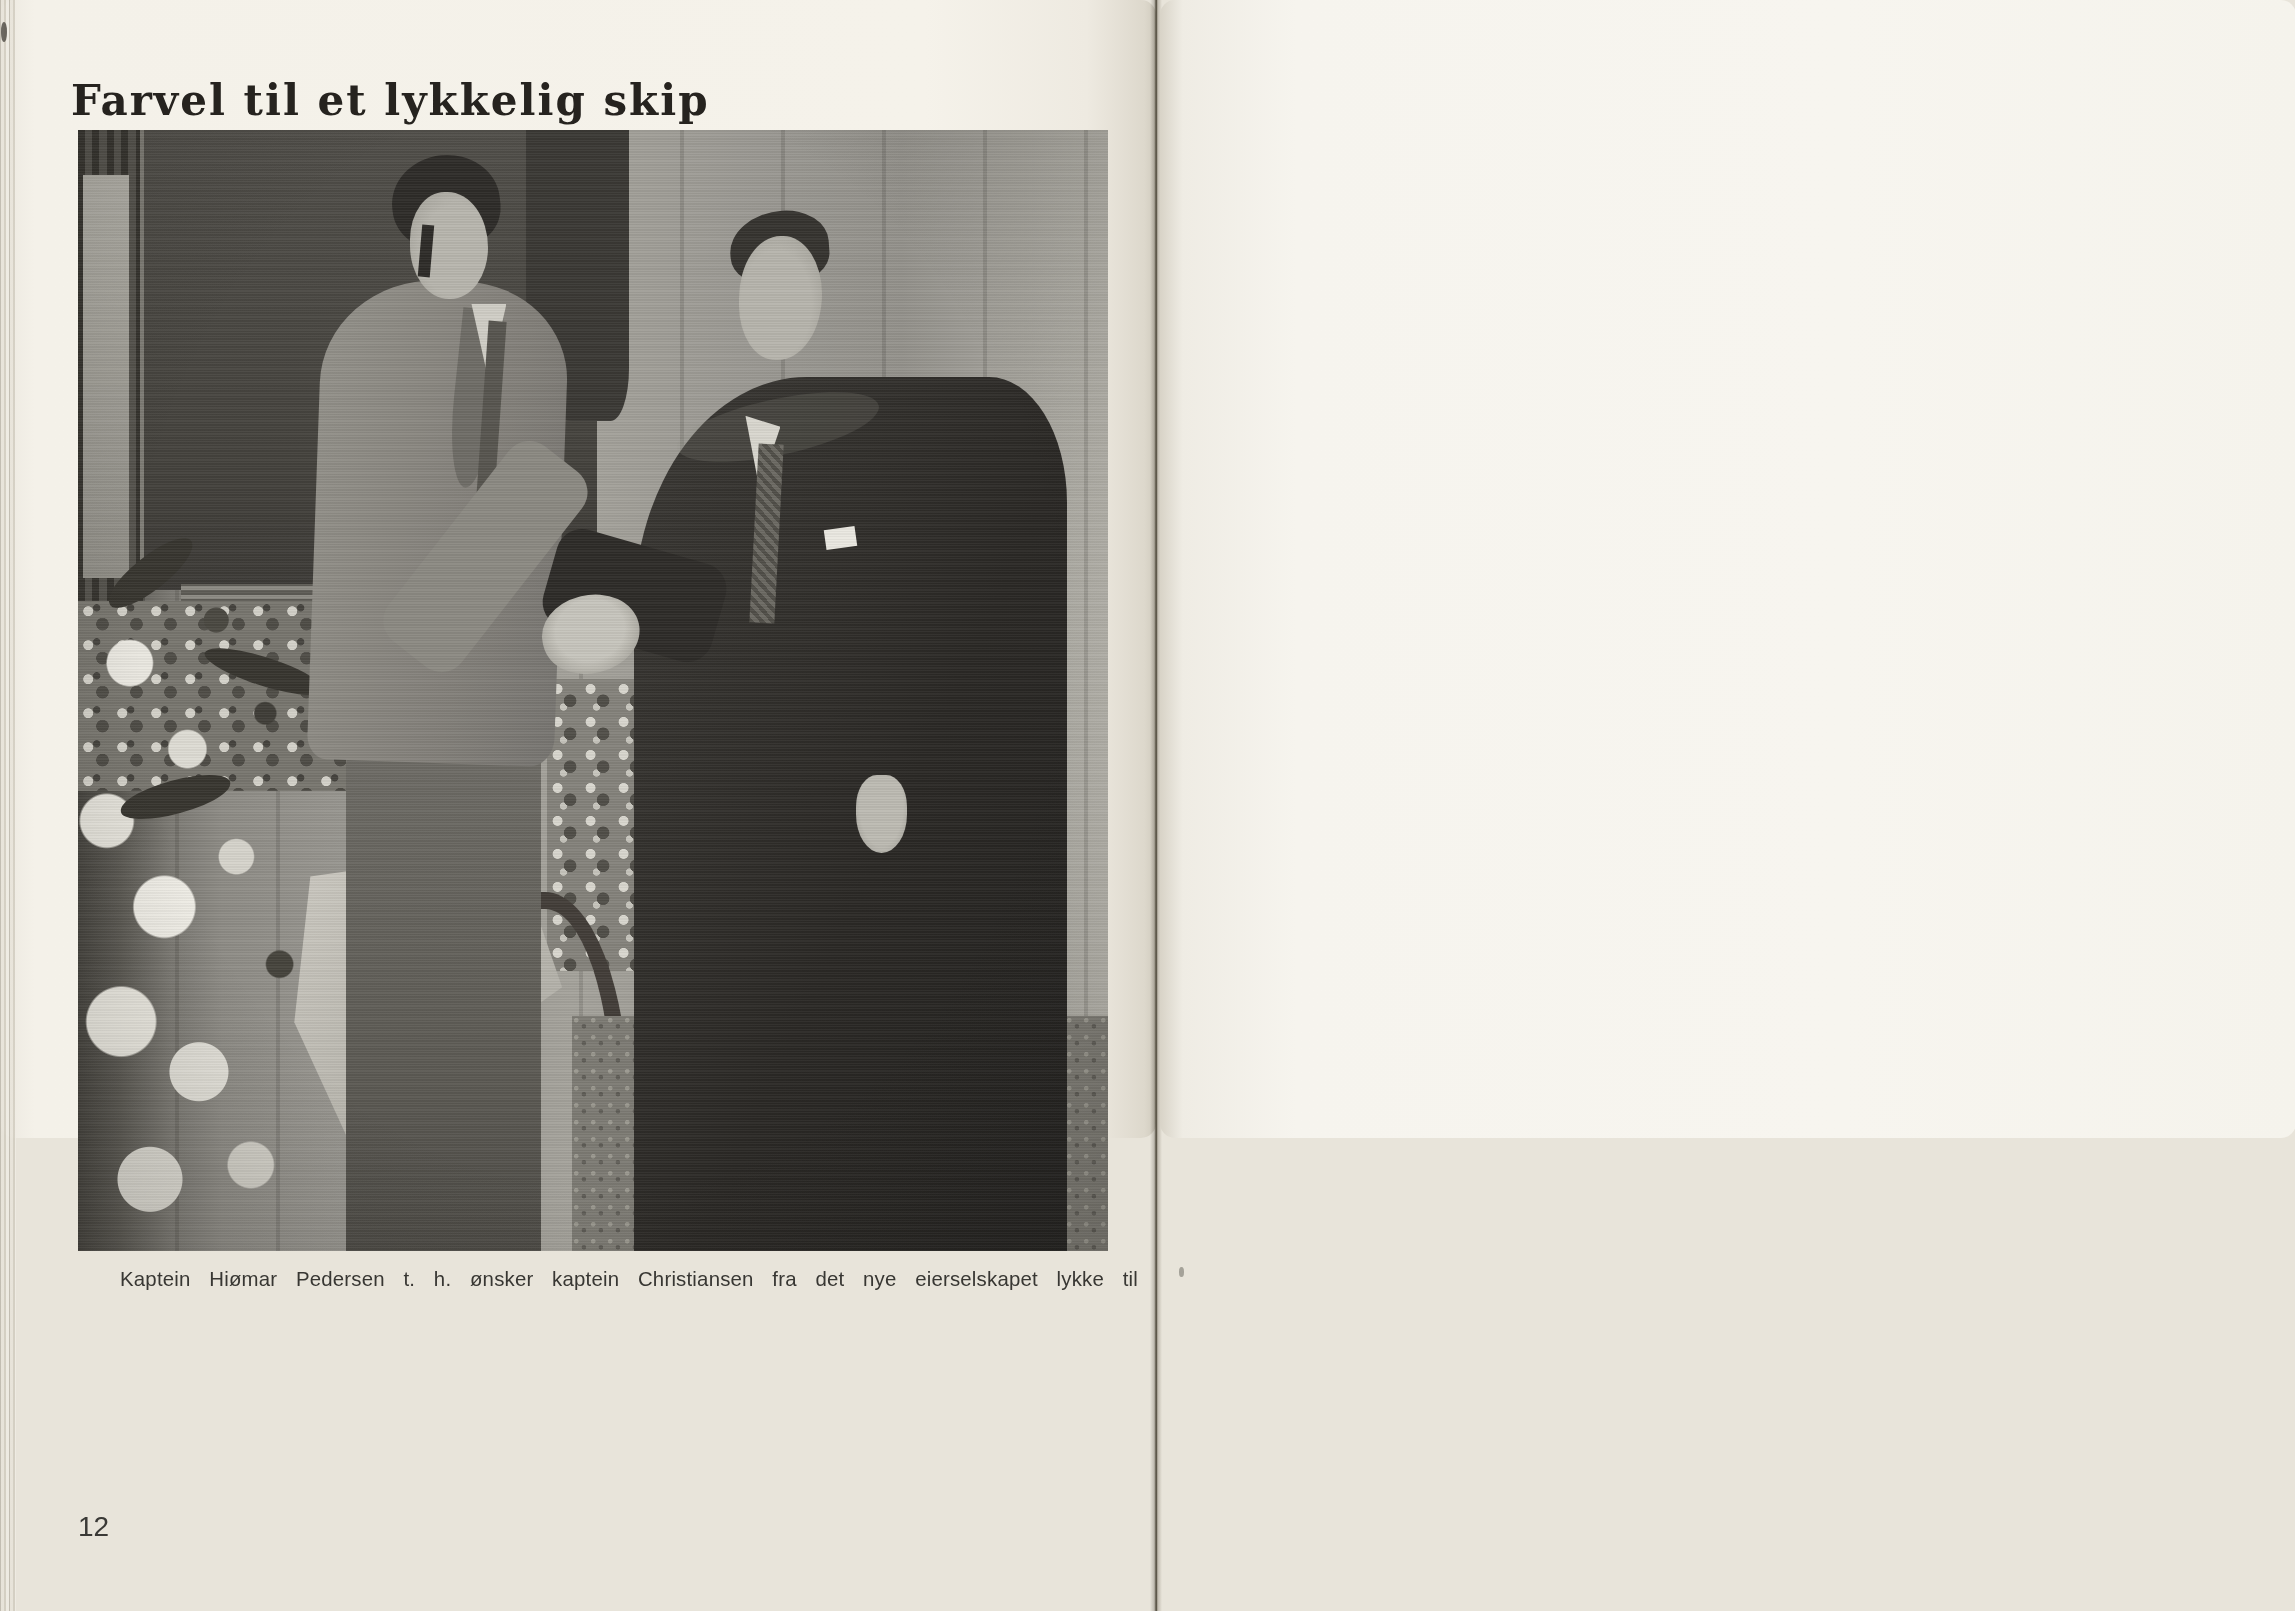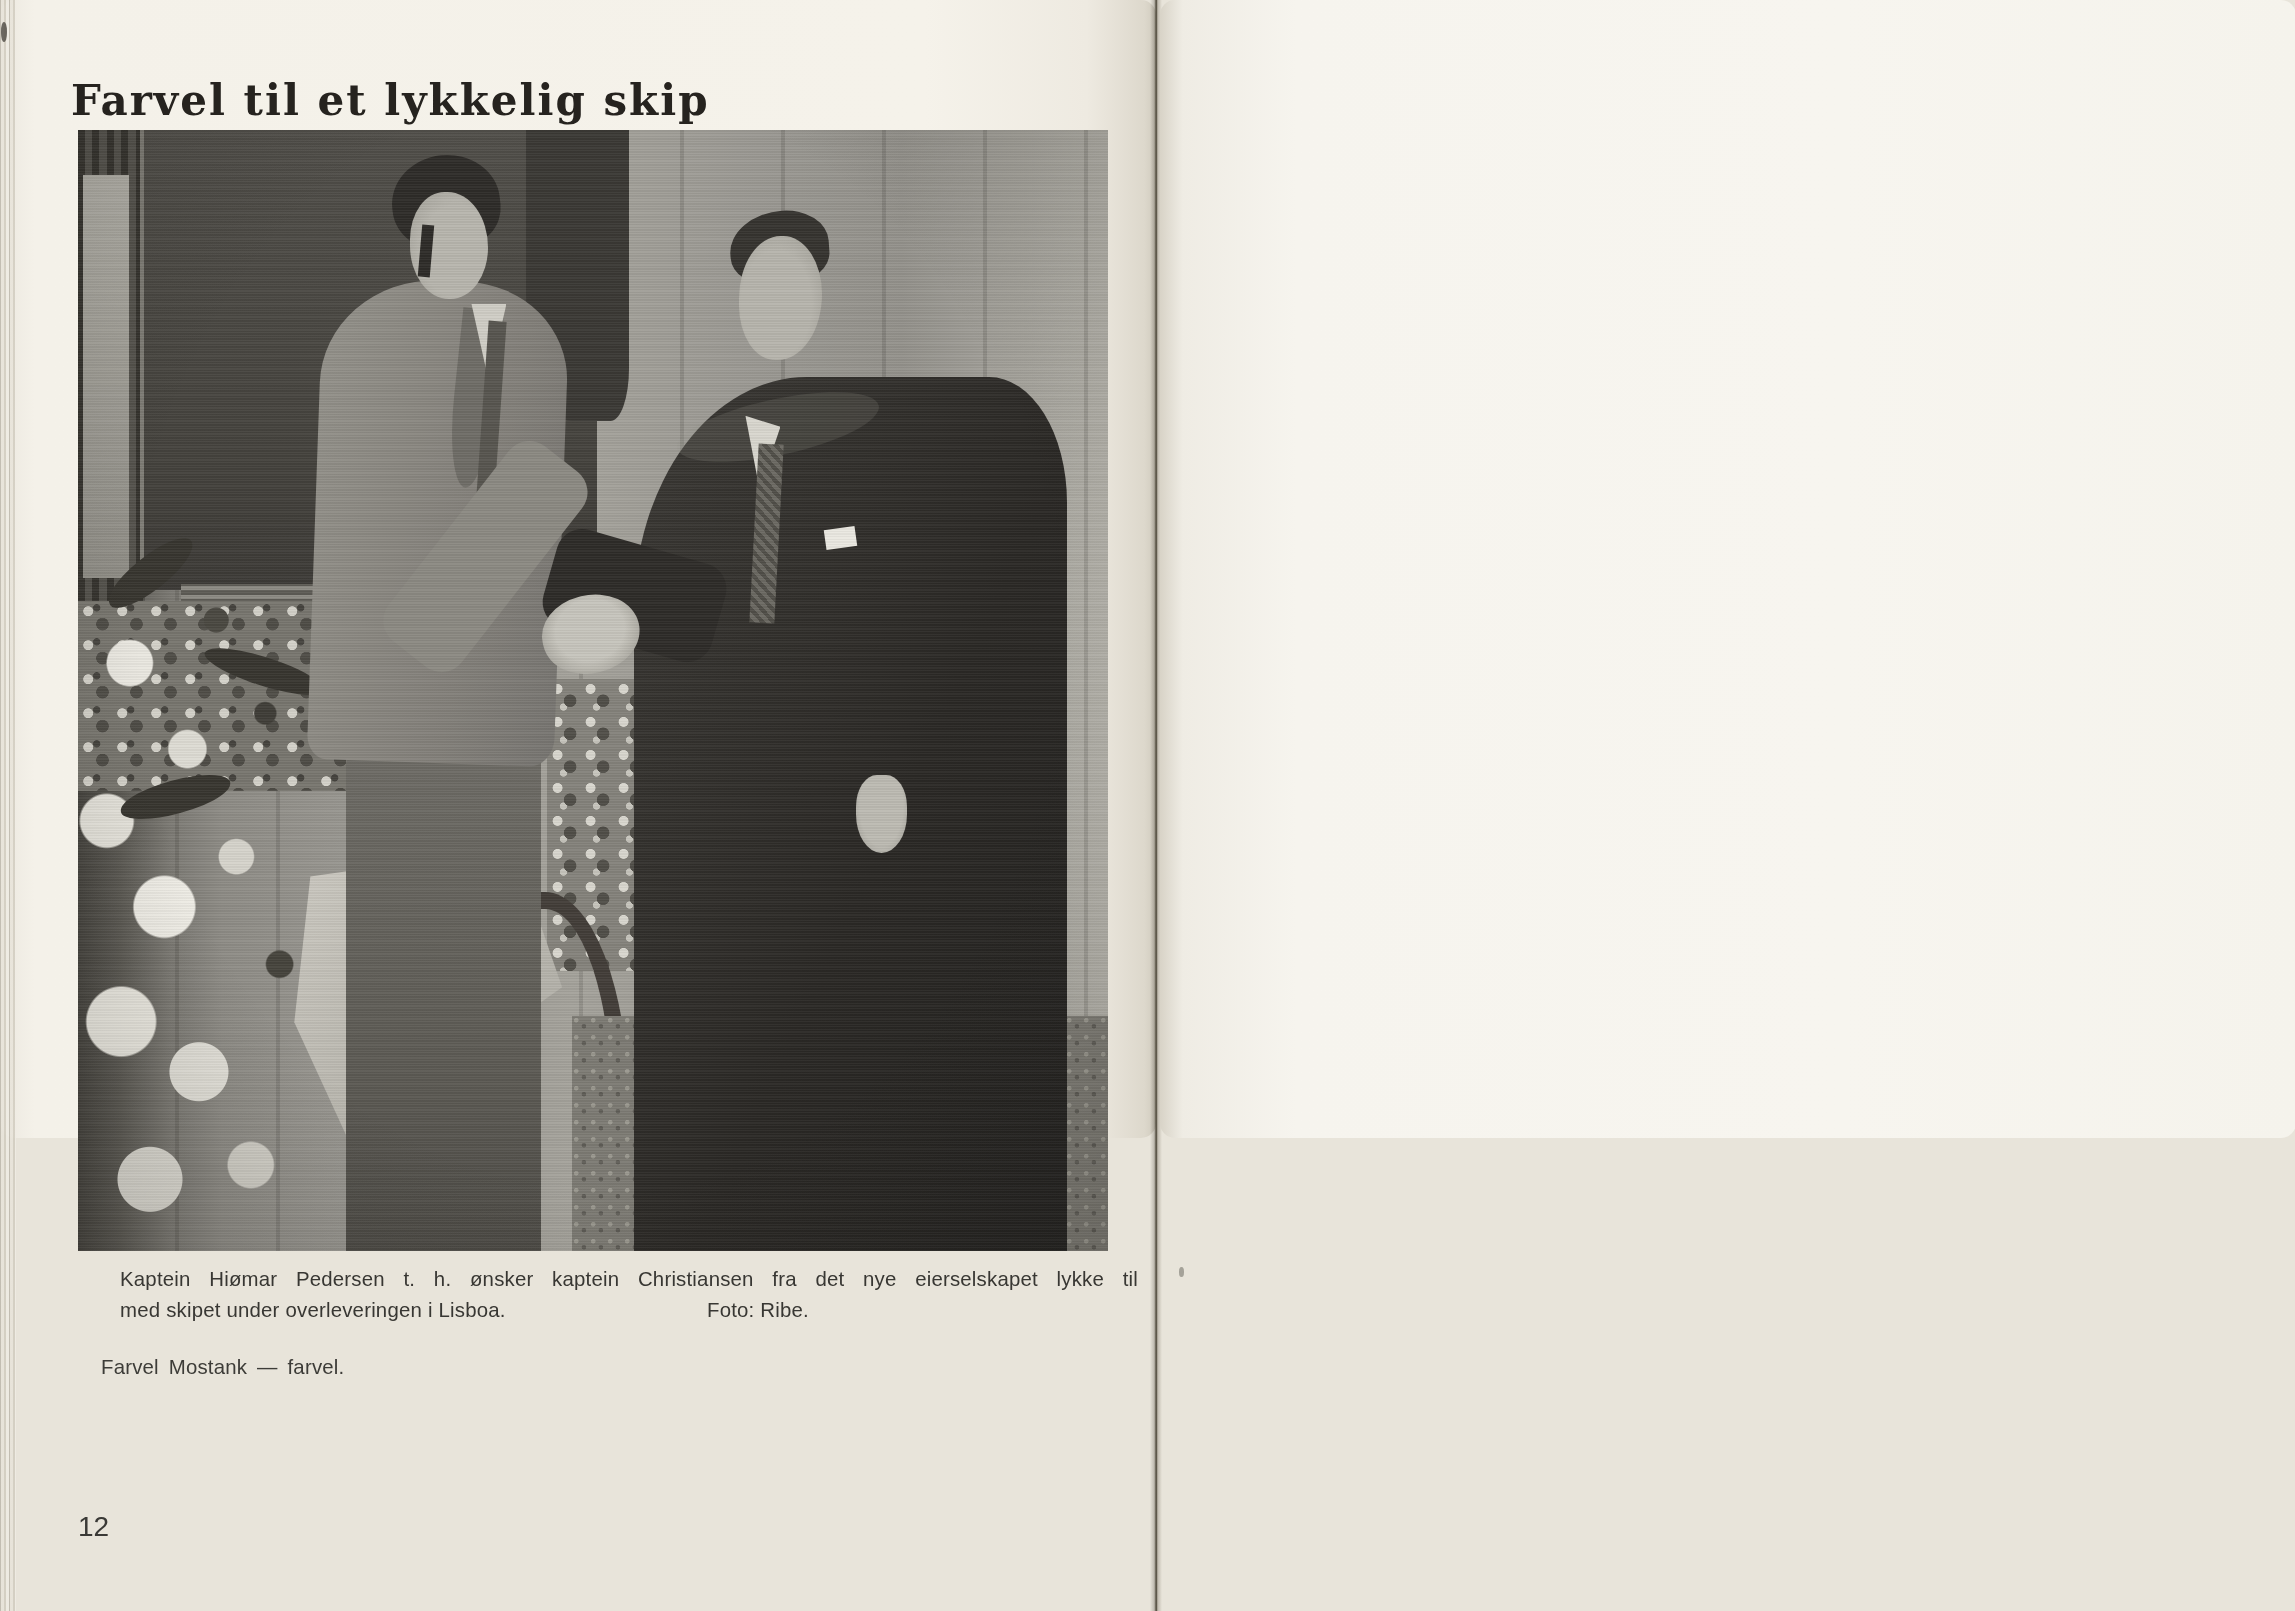--- a/index.html
+++ b/index.html
@@ -189,29 +189,24 @@
       <div class="mr-hand-side"></div>
       <div class="mr-hair"></div>
       <div class="mr-face"></div>
       <div class="handshake"></div>
       <div class="ph-grain"></div>
       <div class="ph-vignette"></div>
     </figure>
 
     <div class="caption">
       <div class="cap-line1">Kaptein Hiømar Pedersen t. h. ønsker kaptein Christiansen fra det nye eierselskapet lykke til</div>
-      <div class="cap-line2">
-        <span>med skipet under overleveringen i Lisboa.</span>
-        <span class="credit">Foto: Ribe.</span>
-      </div>
     </div>
 
     <div class="cols-left bodytext">
       <div class="col">
-        <p class="ind">Farvel Mostank — farvel.</p>
       </div>
     </div>
 
     <div class="pagenum pagenum-left">12</div>
   </section>
 
   <div class="gutter"></div>
   <div class="edge-left"></div>
   <div class="speck s1"></div>
   <div class="speck s2"></div>

